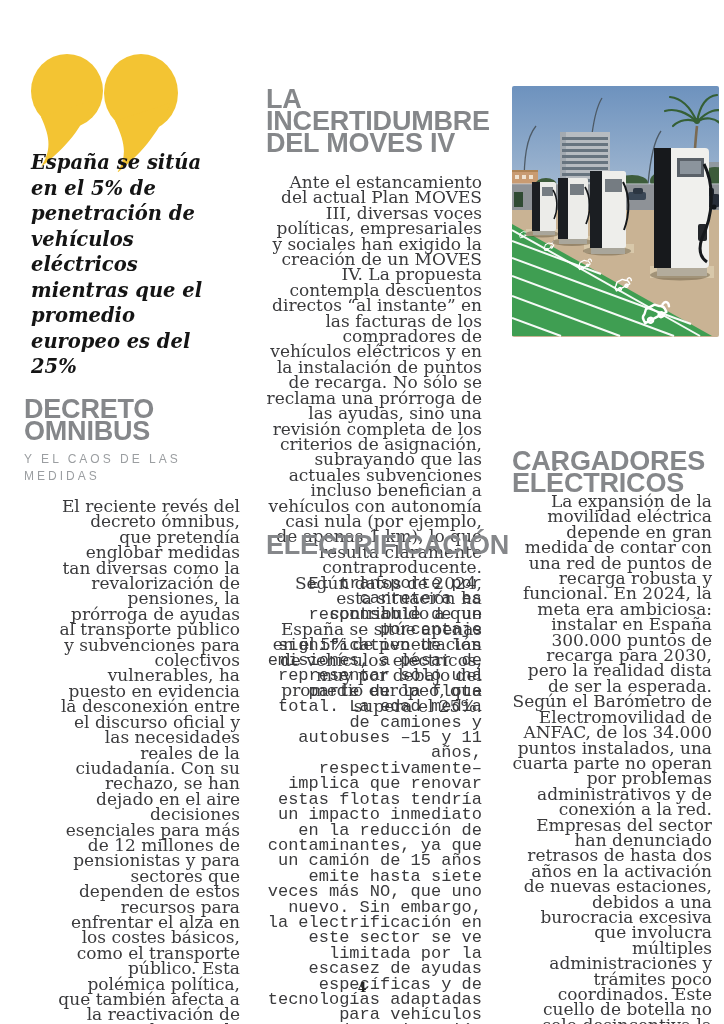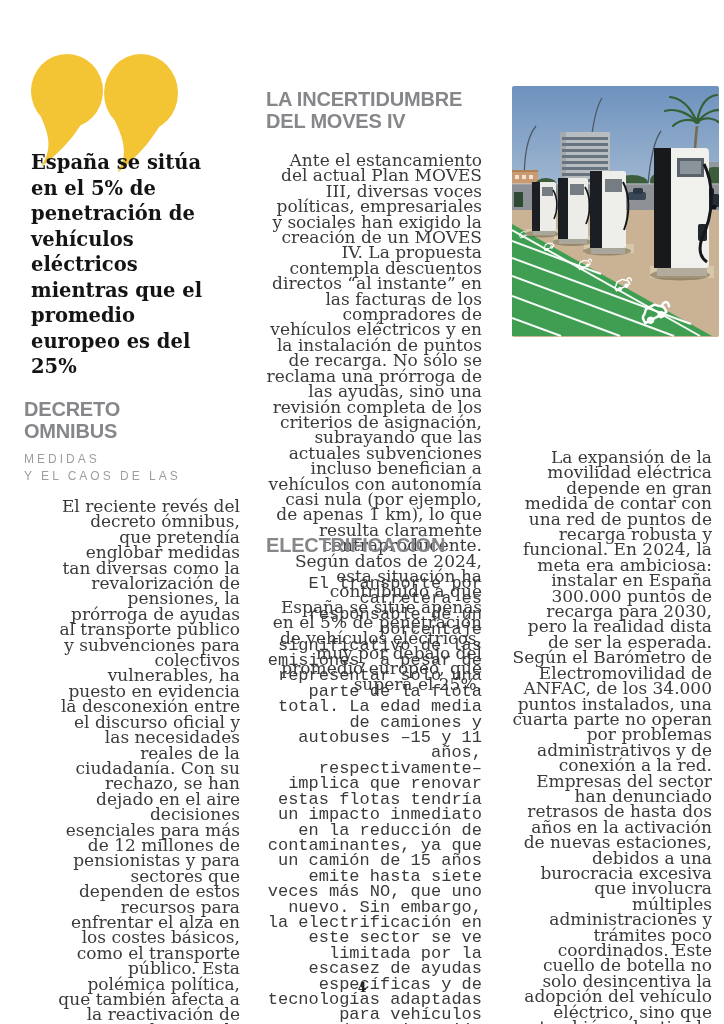--- a/index.html
+++ b/index.html
@@ -4,28 +4,28 @@
 <style>
   html,body { margin:0; padding:0; background:#ffffff; }
   .page {
     position:relative; width:724px; height:1024px; background:#ffffff;
     overflow:hidden; font-family:"DejaVu Serif", serif;
   }
   
   .quote-icon { position:absolute; left:30px; top:54px; width:150px; height:118px; }
   .pull-quote {
     position:absolute; left:31px; top:150px; width:198px;
-    font-family:"DejaVu Serif", serif; font-weight:700;
+    font-family:"DejaVu Serif", serif; font-style:italic; font-weight:700;
     font-size:19.5px; line-height:25.5px; color:#141414;
   }
   
   .art { position:absolute; }
   .art h2 {
     margin:0; font-family:"Liberation Sans", sans-serif; font-weight:700;
-    font-size:20px; line-height:22px; color:#85878a; letter-spacing:-0.2px;
+    font-size:27px; line-height:22px; color:#85878a; letter-spacing:-0.2px;
   }
   .subtitle { margin-top:9px; }
   .subtitle span {
     display:block; font-family:"Liberation Sans", sans-serif; font-weight:400;
     font-size:12px; line-height:17px; letter-spacing:3px; color:#9b9ea1;
   }
   .body {
     margin:0; font-family:"DejaVu Serif", serif; font-size:17px;
     line-height:15.4px; color:#3a3a3c; text-align:right;
   }
@@ -64,22 +64,22 @@
         <path d="M85,67 C96,90 97,103 87,119 C113,99 132,74 140,49 Z"></path>
       </g>
     </svg>
   </div>
 
   <div class="pull-quote">España se sitúa en el 5% de penetración de vehículos eléctricos mientras que el promedio europeo es del 25%</div>
 
   <section class="art art-decreto">
     <h2>DECRETO OMNIBUS</h2>
     <div class="subtitle">
+      <span>Y EL CAOS DE LAS</span>
       <span>MEDIDAS</span>
-      <span>Y EL CAOS DE LAS</span>
     </div>
     <p class="body">El reciente revés del decreto ómnibus, que pretendía englobar medidas tan diversas como la revalorización de pensiones, la prórroga de ayudas al transporte público y subvenciones para colectivos vulnerables, ha puesto en evidencia la desconexión entre el discurso oficial y las necesidades reales de la ciudadanía. Con su rechazo, se han dejado en el aire decisiones esenciales para más de 12 millones de pensionistas y para sectores que dependen de estos recursos para enfrentar el alza en los costes básicos, como el transporte público. Esta polémica política, que también afecta a la reactivación de ayudas para la electrificación del parque móvil –incluyendo la problemática del Plan MOVES III, prorrogado de forma apresurada e improvisada–, evidencia una “letra pequeña” que va más allá de pensiones y subvenciones, abarcando desde el control de inversiones extranjeras hasta el futuro de la industria automotriz en territorios estratégicos.</p>
   </section>
 
   <section class="art art-moves">
     <h2>LA INCERTIDUMBRE DEL MOVES IV</h2>
     <p class="body">Ante el estancamiento del actual Plan MOVES III, diversas voces políticas, empresariales y sociales han exigido la creación de un MOVES IV. La propuesta contempla descuentos directos “al instante” en las facturas de los compradores de vehículos eléctricos y en la instalación de puntos de recarga. No sólo se reclama una prórroga de las ayudas, sino una revisión completa de los criterios de asignación, subrayando que las actuales subvenciones incluso benefician a vehículos con autonomía casi nula (por ejemplo, de apenas 1 km), lo que resulta claramente contraproducente. Según datos de 2024, esta situación ha contribuido a que España se sitúe apenas en el 5% de penetración de vehículos eléctricos, muy por debajo del promedio europeo, que supera el 25%.</p>
   </section>
 
   <section class="art art-electrificacion">
@@ -237,18 +237,19 @@
         <rect x="165" y="72" width="27" height="19" fill="#5a6168"></rect>
         <rect x="168" y="75" width="21" height="13" fill="#8b949c"></rect>
         <rect x="186" y="138" width="9" height="17" rx="2" fill="#23262a"></rect>
         <path d="M192,78 C203,100 201,130 190,152 C186,164 189,172 195,176" stroke="#15181b" stroke-width="3" fill="none"></path>
         <rect x="145" y="182" width="50" height="8" fill="#b3ac9c"></rect>
       </g>
     </svg>
   </div>
 
   <section class="art art-cargadores">
+    <h2>CARGADORES ELÉCTRICOS</h2>
     <p class="body">La expansión de la movilidad eléctrica depende en gran medida de contar con una red de puntos de recarga robusta y funcional. En 2024, la meta era ambiciosa: instalar en España 300.000 puntos de recarga para 2030, pero la realidad dista de ser la esperada. Según el Barómetro de Electromovilidad de ANFAC, de los 34.000 puntos instalados, una cuarta parte no operan por problemas administrativos y de conexión a la red. Empresas del sector han denunciado retrasos de hasta dos años en la activación de nuevas estaciones, debidos a una burocracia excesiva que involucra múltiples administraciones y trámites poco coordinados. Este cuello de botella no solo desincentiva la adopción del vehículo eléctrico, sino que también ralentiza la transición hacia una movilidad limpia. Como siempre ocurre en España, la burocracia nos mata.</p>
   </section>
 
   <div class="page-number">4</div>
 
 </div>
 
 </body></html>

